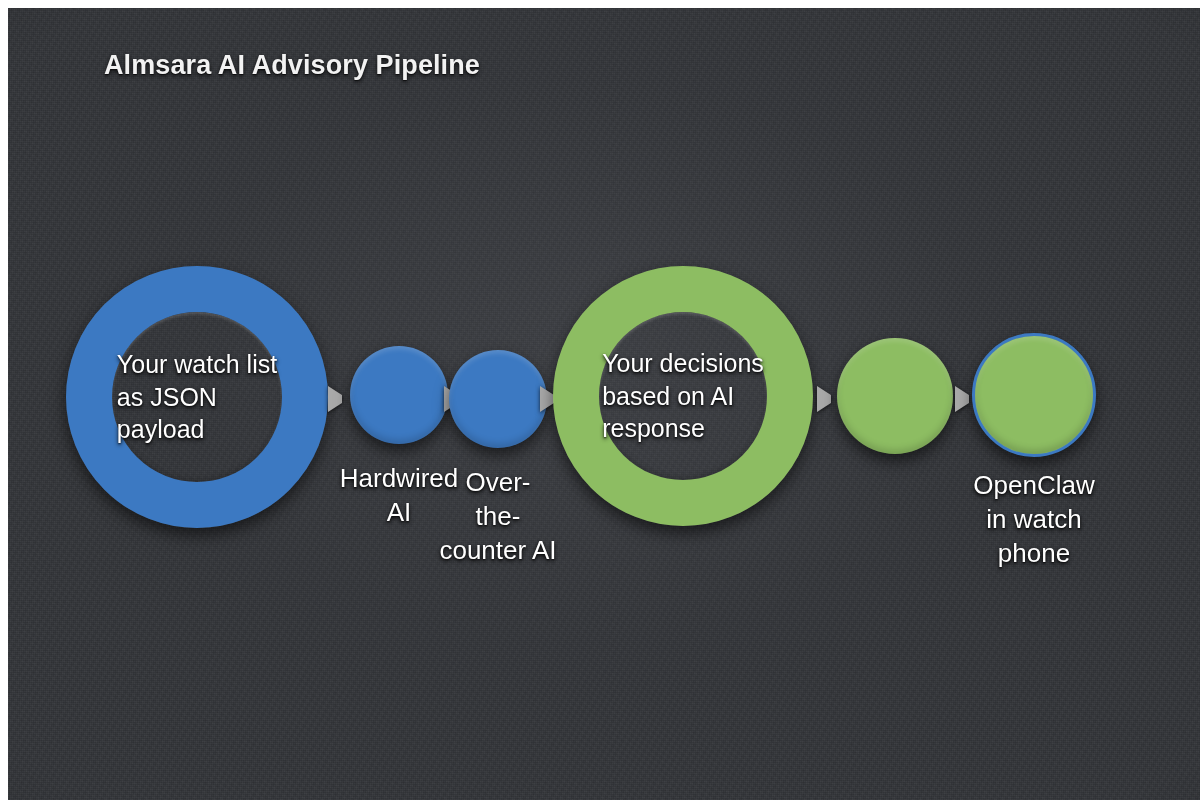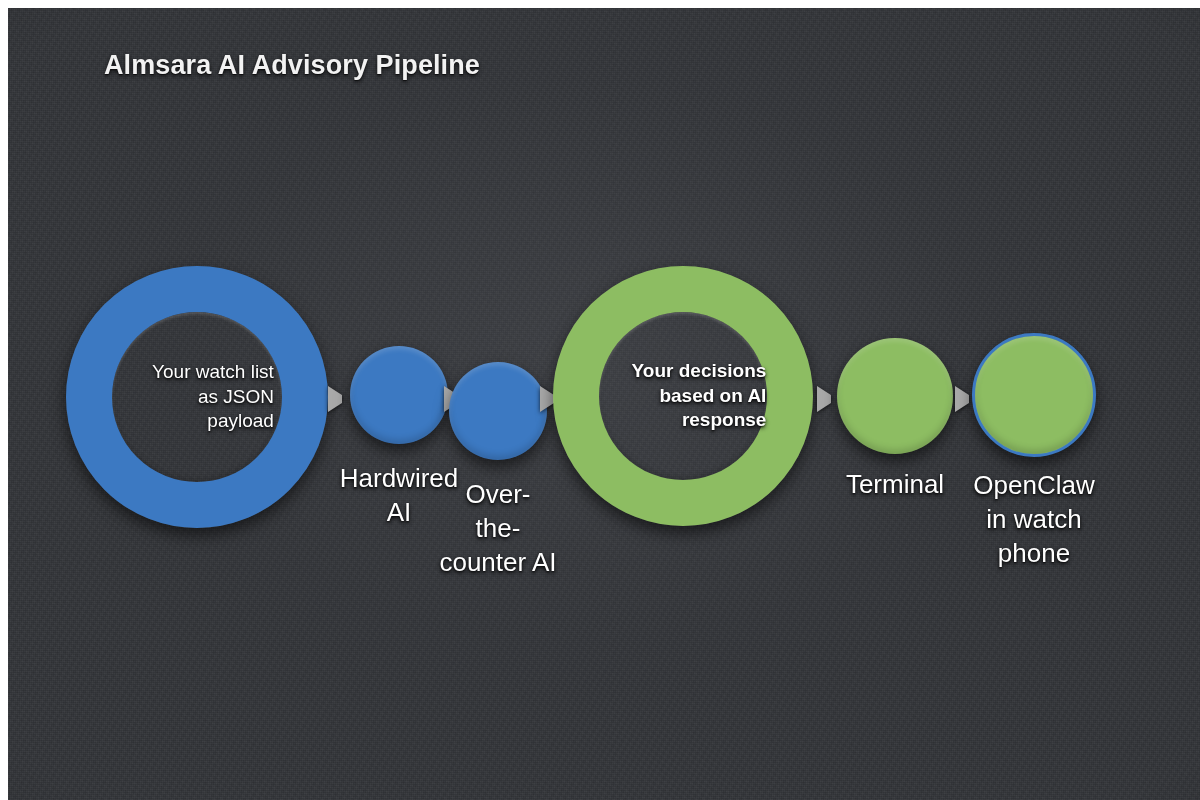--- a/index.html
+++ b/index.html
@@ -56,27 +56,27 @@
   .disc {
     box-shadow:
       0 7px 15px rgba(0,0,0,0.55),
       inset 0 3px 5px rgba(255,255,255,0.17),
       inset 0 -4px 7px rgba(0,0,0,0.16);
   }
 
   
   .inner-text {
     position:absolute;
-    left:16px; top:0;
+    left:0; top:0;
     display:flex;
     align-items:center;
     justify-content:center;
-    text-align:right;
+    text-align:left;
     color:#ffffff;
-    font-size:19px;
+    font-size:25px;
     line-height:1.30;
     font-weight:normal;
     text-shadow:0 2px 4px rgba(0,0,0,0.85), 0 1px 2px rgba(0,0,0,0.7);
     pointer-events:none;
   }
 
   
   .caption {
     position:absolute;
     text-align:center;
@@ -114,41 +114,40 @@
   <div class="arrow" style="left:320px; top:378px;"></div>
 
   <div class="node" style="left:342px; top:338px; width:98px; height:98px;">
     <div class="shape disc" style="width:98px; height:98px; background:#3c79c2;"></div>
     <div class="caption" style="left:-32px; top:112px; width:162px; white-space:pre-line;">Hardwired
 AI</div>
   </div>
 
   <div class="arrow" style="left:436px; top:378px;"></div>
 
-  <div class="node" style="left:441px; top:354px; width:98px; height:98px;">
+  <div class="node" style="left:441px; top:342px; width:98px; height:98px;">
     <div class="shape disc" style="width:98px; height:98px; background:#3c79c2;"></div>
     <div class="caption" style="left:-32px; top:112px; width:162px; white-space:pre-line;">Over-
 the-
 counter AI</div>
   </div>
 
   <div class="arrow" style="left:532px; top:378px;"></div>
 
   <div class="node" style="left:545px; top:258px; width:260px; height:260px;">
     <div class="shape donut" style="width:260px; height:260px; border:46px solid #8dbd62;"></div>
-    <div class="inner-text" style="width:260px; height:260px; padding:0 42px; white-space:pre-line;font-weight:bold;">Your decisions
+    <div class="inner-text" style="width:260px; height:260px; padding:0 42px; white-space:pre-line;">Your decisions
 based on AI
 response</div>
   </div>
 
   <div class="arrow" style="left:809px; top:378px;"></div>
 
   <div class="node" style="left:829px; top:330px; width:116px; height:116px;">
     <div class="shape disc" style="width:116px; height:116px; background:#8dbd62;"></div>
-    <div class="caption" style="left:-32px; top:126px; width:180px; white-space:pre-line;">Terminal</div>
   </div>
 
   <div class="arrow" style="left:947px; top:378px;"></div>
 
   <div class="node" style="left:964px; top:325px; width:124px; height:124px;">
     <div class="shape disc" style="width:124px; height:124px; background:#8dbd62; border:3px solid #3c79c2;"></div>
     <div class="caption" style="left:-33px; top:132px; width:190px; white-space:pre-line;">OpenClaw
 in watch
 phone</div>
   </div>

